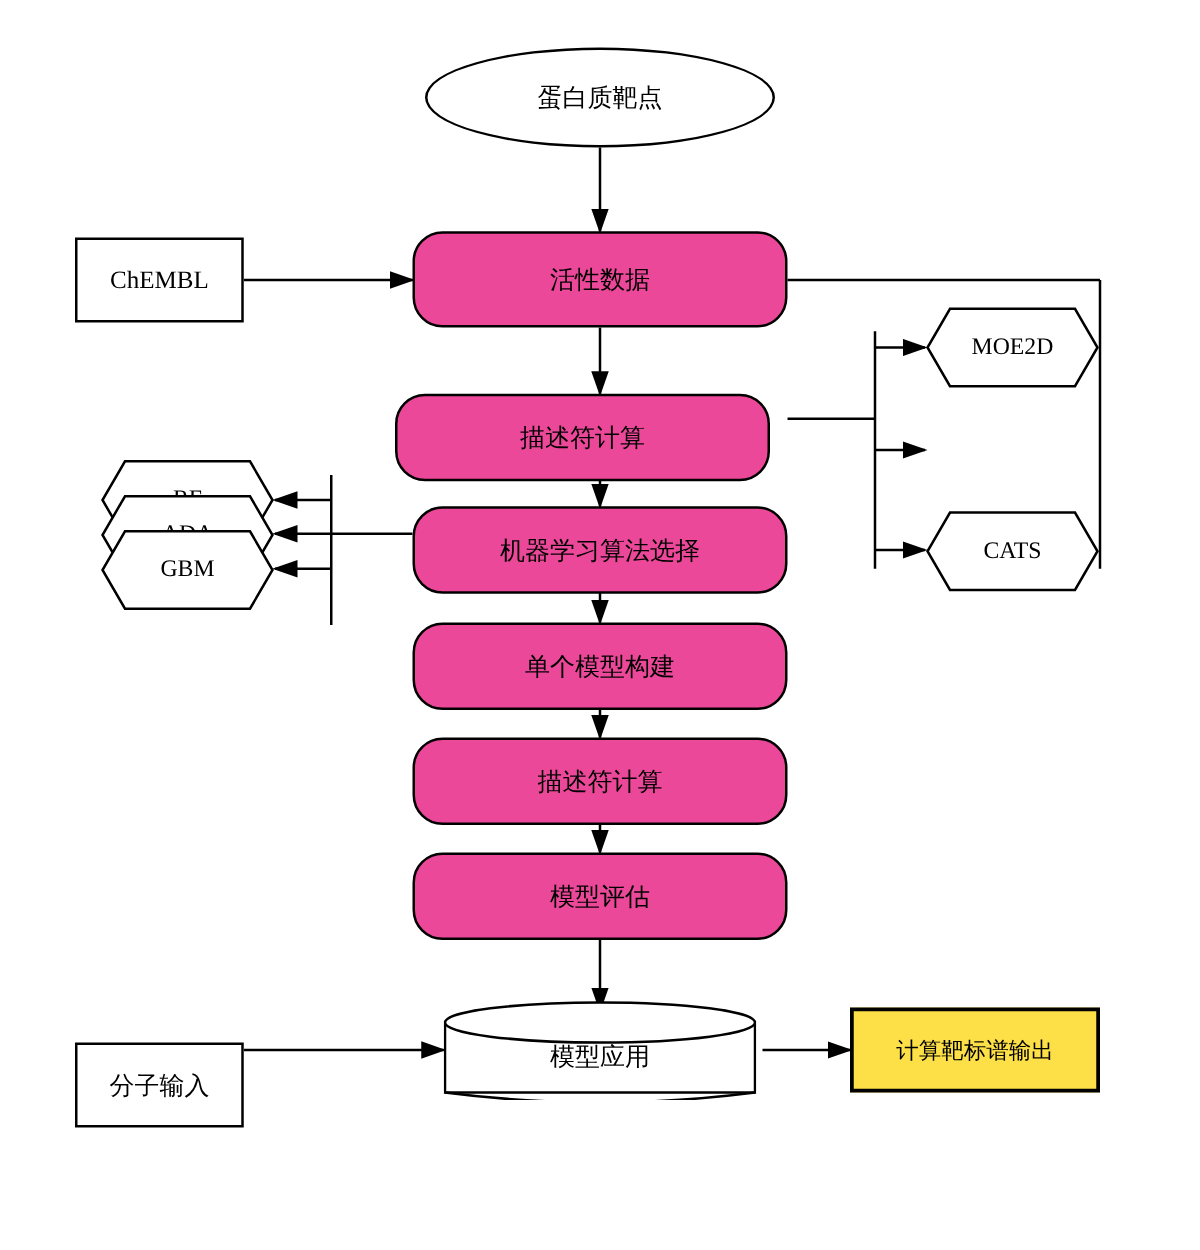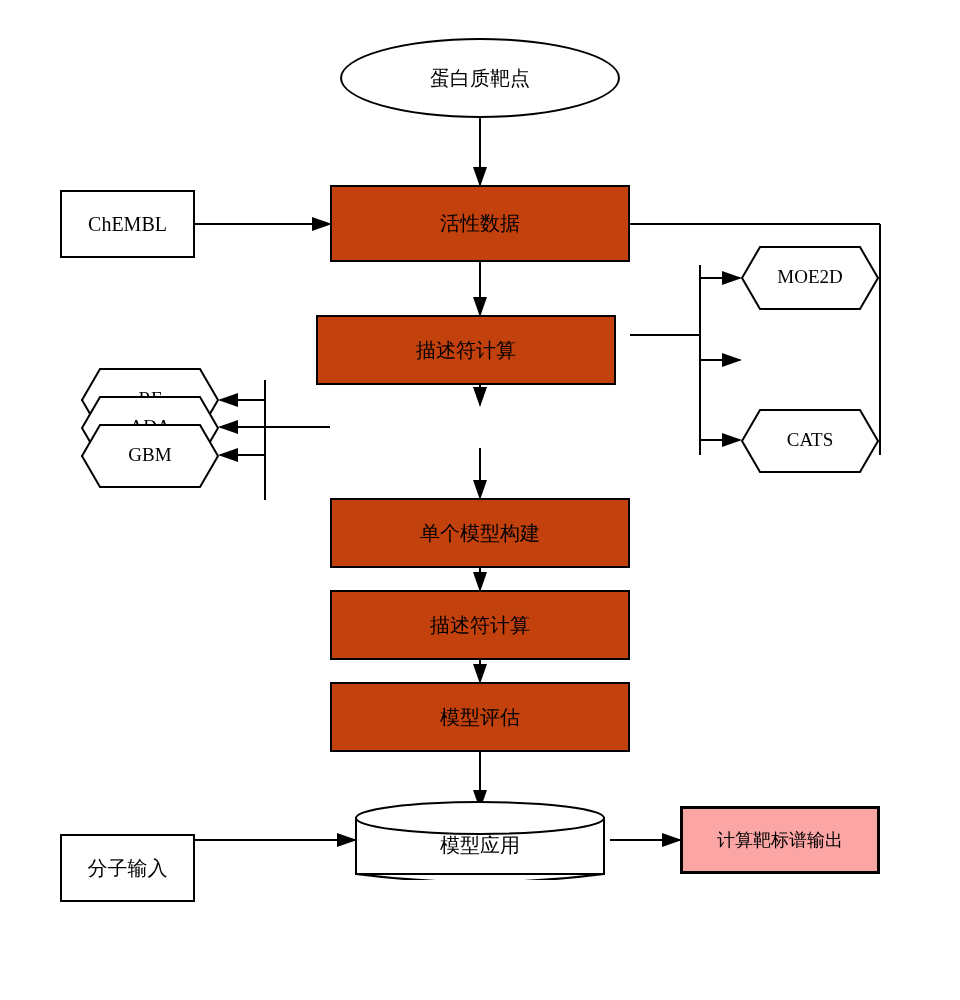--- a/index.html
+++ b/index.html
@@ -27,31 +27,31 @@
       font-size: 20px;
       font-weight: normal;
       color: #000;
     }
     .ellipse {
       border-radius: 50%;
       border: 2px solid #000;
       background: #fff;
     }
     .rounded-rect {
-      border-radius: 0;
+      border-radius: 24px;
       border: 2px solid #000;
-      background: #c2410c;
+      background: #ec4899;
     }
     .rect {
       border: 2px solid #000;
       background: #fff;
     }
     .rect-thick {
       border: 3.5px solid #000;
-      background: #fca5a5;
+      background: #fde047;
       font-family: Liberation Serif, serif;
     }
     
     .arrows-svg {
       position: absolute;
       top: 0; left: 0;
       width: 960px;
       height: 1000px;
       pointer-events: none;
     }
@@ -121,20 +121,23 @@
   </div>
 
   <div class="shape rect" style="left:60px; top:190px; width:135px; height:68px;">
     <span>ChEMBL</span>
   </div>
 
   <div class="shape rounded-rect" style="left:316px; top:315px; width:300px; height:70px;">
     <span>描述符计算</span>
   </div>
 
+  <div class="shape rounded-rect" style="left:330px; top:405px; width:300px; height:70px;">
+    <span>机器学习算法选择</span>
+  </div>
 
   <div class="shape rounded-rect" style="left:330px; top:498px; width:300px; height:70px;">
     <span>单个模型构建</span>
   </div>
 
   <div class="shape rounded-rect" style="left:330px; top:590px; width:300px; height:70px;">
     <span>描述符计算</span>
   </div>
 
   <div class="shape rounded-rect" style="left:330px; top:682px; width:300px; height:70px;">

